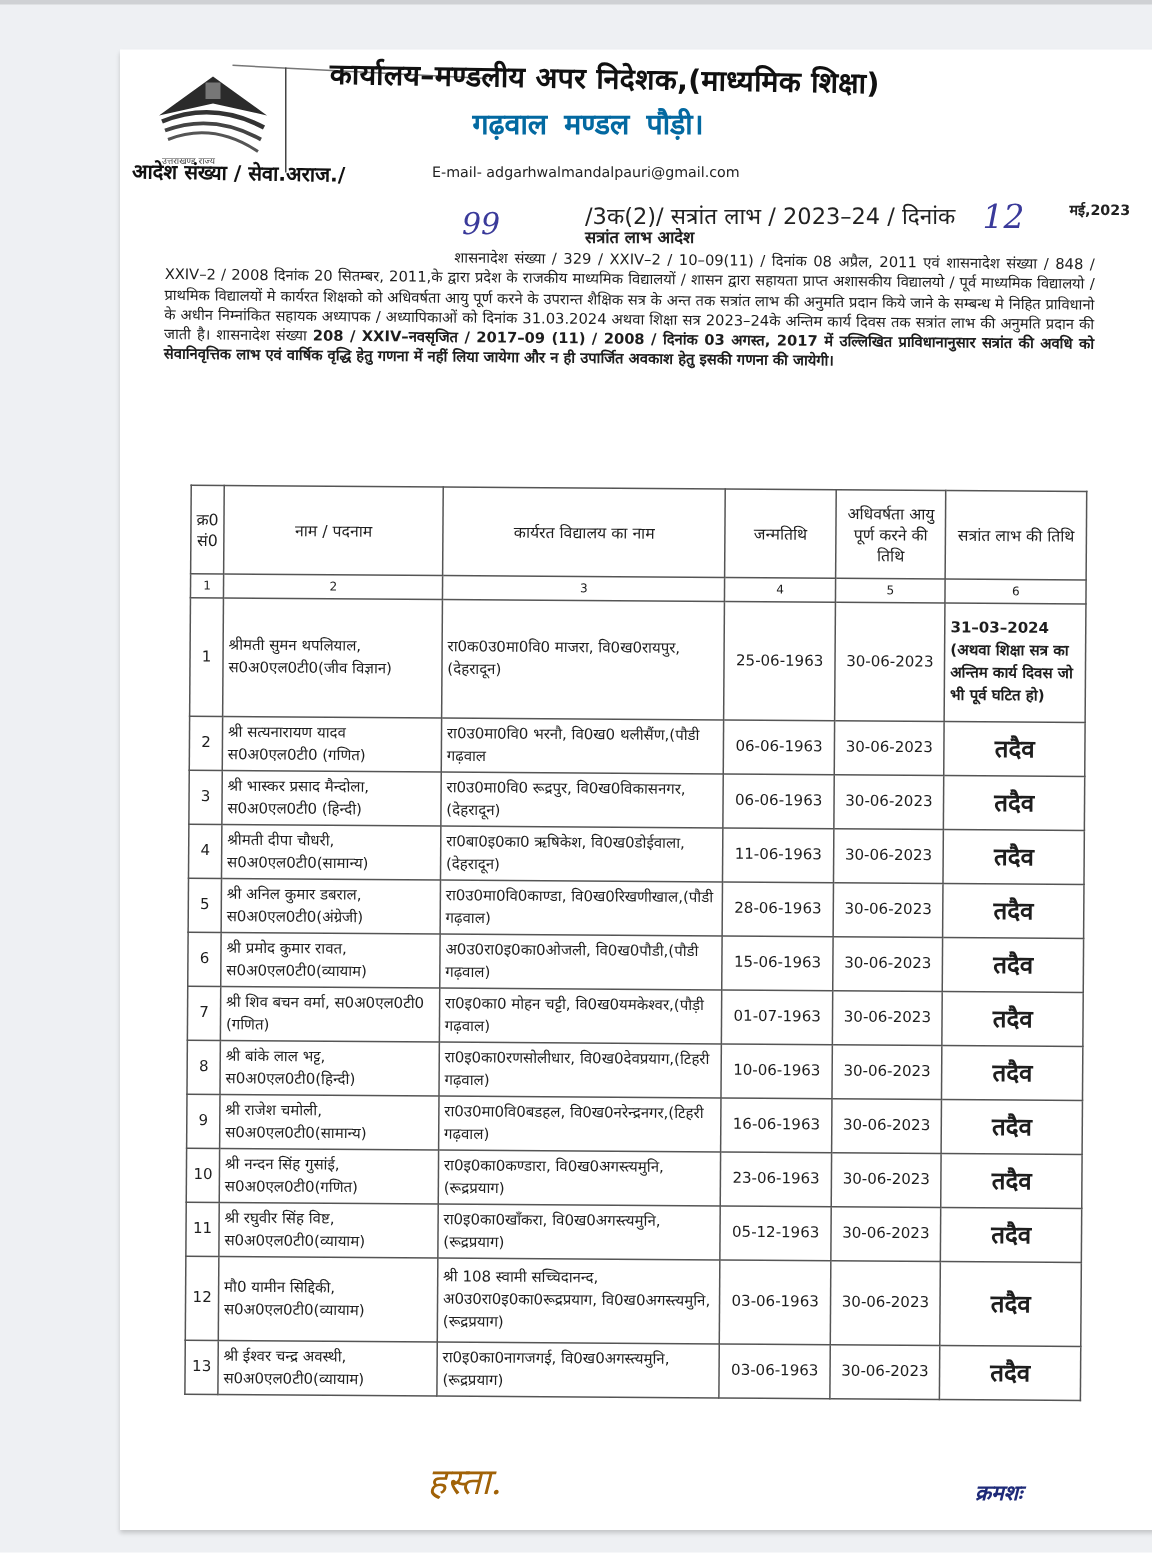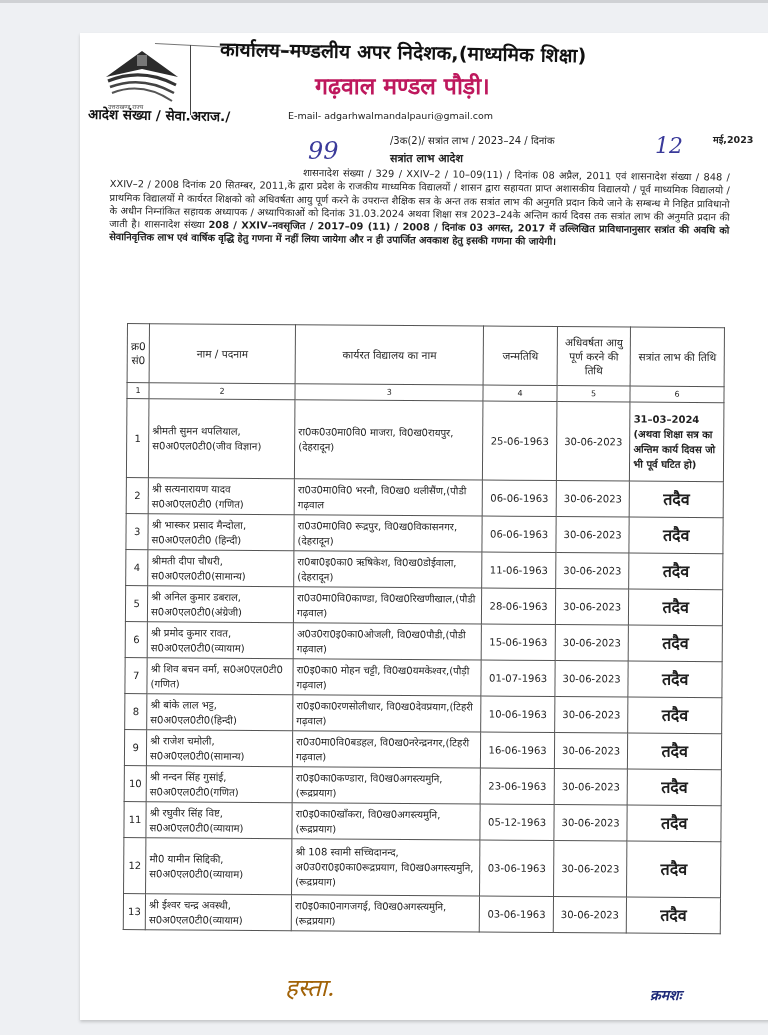--- a/index.html
+++ b/index.html
@@ -11,28 +11,28 @@
   .paper {
     position:absolute; left:32px; top:33px; width:704px; height:987px; background:#ffffff;
     box-shadow:0 2px 3px rgba(0,0,0,0.18);
     margin-left:48px;
   }
   .hdr-rule { position:absolute; left:75px; top:10px; width:170px; height:1px; background:#777; transform:rotate(3deg); transform-origin:left; }
   .logo { position:absolute; left:24px; top:14px; width:76px; height:66px; }
   .logo-caption { position:absolute; left:28px; top:70px; font-size:6px; color:#444; }
   .vline { position:absolute; left:110px; top:12px; width:1px; height:70px; background:#444; }
   .office-title { position:absolute; left:140px; top:6px; font-size:19px; font-weight:bold; letter-spacing:0.2px; color:#111; transform:rotate(1deg); }
-  .office-sub { position:absolute; left:235px; top:36px; font-size:23px; font-weight:bold; color:#be185d; }
+  .office-sub { position:absolute; left:235px; top:36px; font-size:19px; font-weight:bold; color:#0369a1;font-family:Liberation Mono, monospace; }
   .email { position:absolute; left:208px; top:77px; font-size:9.5px; color:#222; }
   .g2c { position:absolute; left:540px; top:20px; width:88px; height:56px; border:1px solid #555; background:#fafafa; }
   .g2c-text { position:absolute; left:12px; top:8px; font-size:15px; color:#9a9a9a; font-weight:bold; }
   .g2c-img { position:absolute; left:4px; bottom:4px; width:66px; height:22px; background:linear-gradient(90deg,#7b7b7b,#b9b9b9 40%,#5e5e5e); clip-path:polygon(0 100%,0 45%,12% 25%,22% 55%,34% 10%,45% 50%,58% 20%,70% 60%,100% 55%,100% 100%); }
   .order-no-label { position:absolute; left:8px; top:73px; font-size:13.5px; font-weight:bold; color:#111; transform:rotate(1deg); }
-  .hw-99 { position:absolute; left:228px; top:104px; font-size:24px; font-style:italic; color:#3a3a9a; font-family:"DejaVu Serif", serif; }
-  .order-ref { position:absolute; left:310px; top:100px; font-size:10px; color:#222; }
+  .hw-99 { position:absolute; left:228px; top:104px; font-size:20px; font-style:italic; color:#3a3a9a; font-family:"DejaVu Serif", serif; }
+  .order-ref { position:absolute; left:310px; top:100px; font-size:15px; color:#222; }
   .hw-12 { position:absolute; left:575px; top:100px; font-size:22px; font-style:italic; color:#3a3a9a; font-family:"DejaVu Serif", serif; }
   .order-date { position:absolute; left:633px; top:100px; font-size:9.5px; font-weight:bold; color:#222; }
   .order-title { position:absolute; left:310px; top:117px; font-size:11px; font-weight:bold; color:#222; }
   .body-text {
     position:absolute; left:30px; top:131px; width:620px; font-size:9.8px; line-height:13.3px;
     text-align:justify; color:#1e1e1e; transform:rotate(0.6deg); transform-origin:left top;
   }
   .body-text .indent { display:inline-block; width:193px; }
   .body-text b { font-weight:bold; }
   table.staff {

